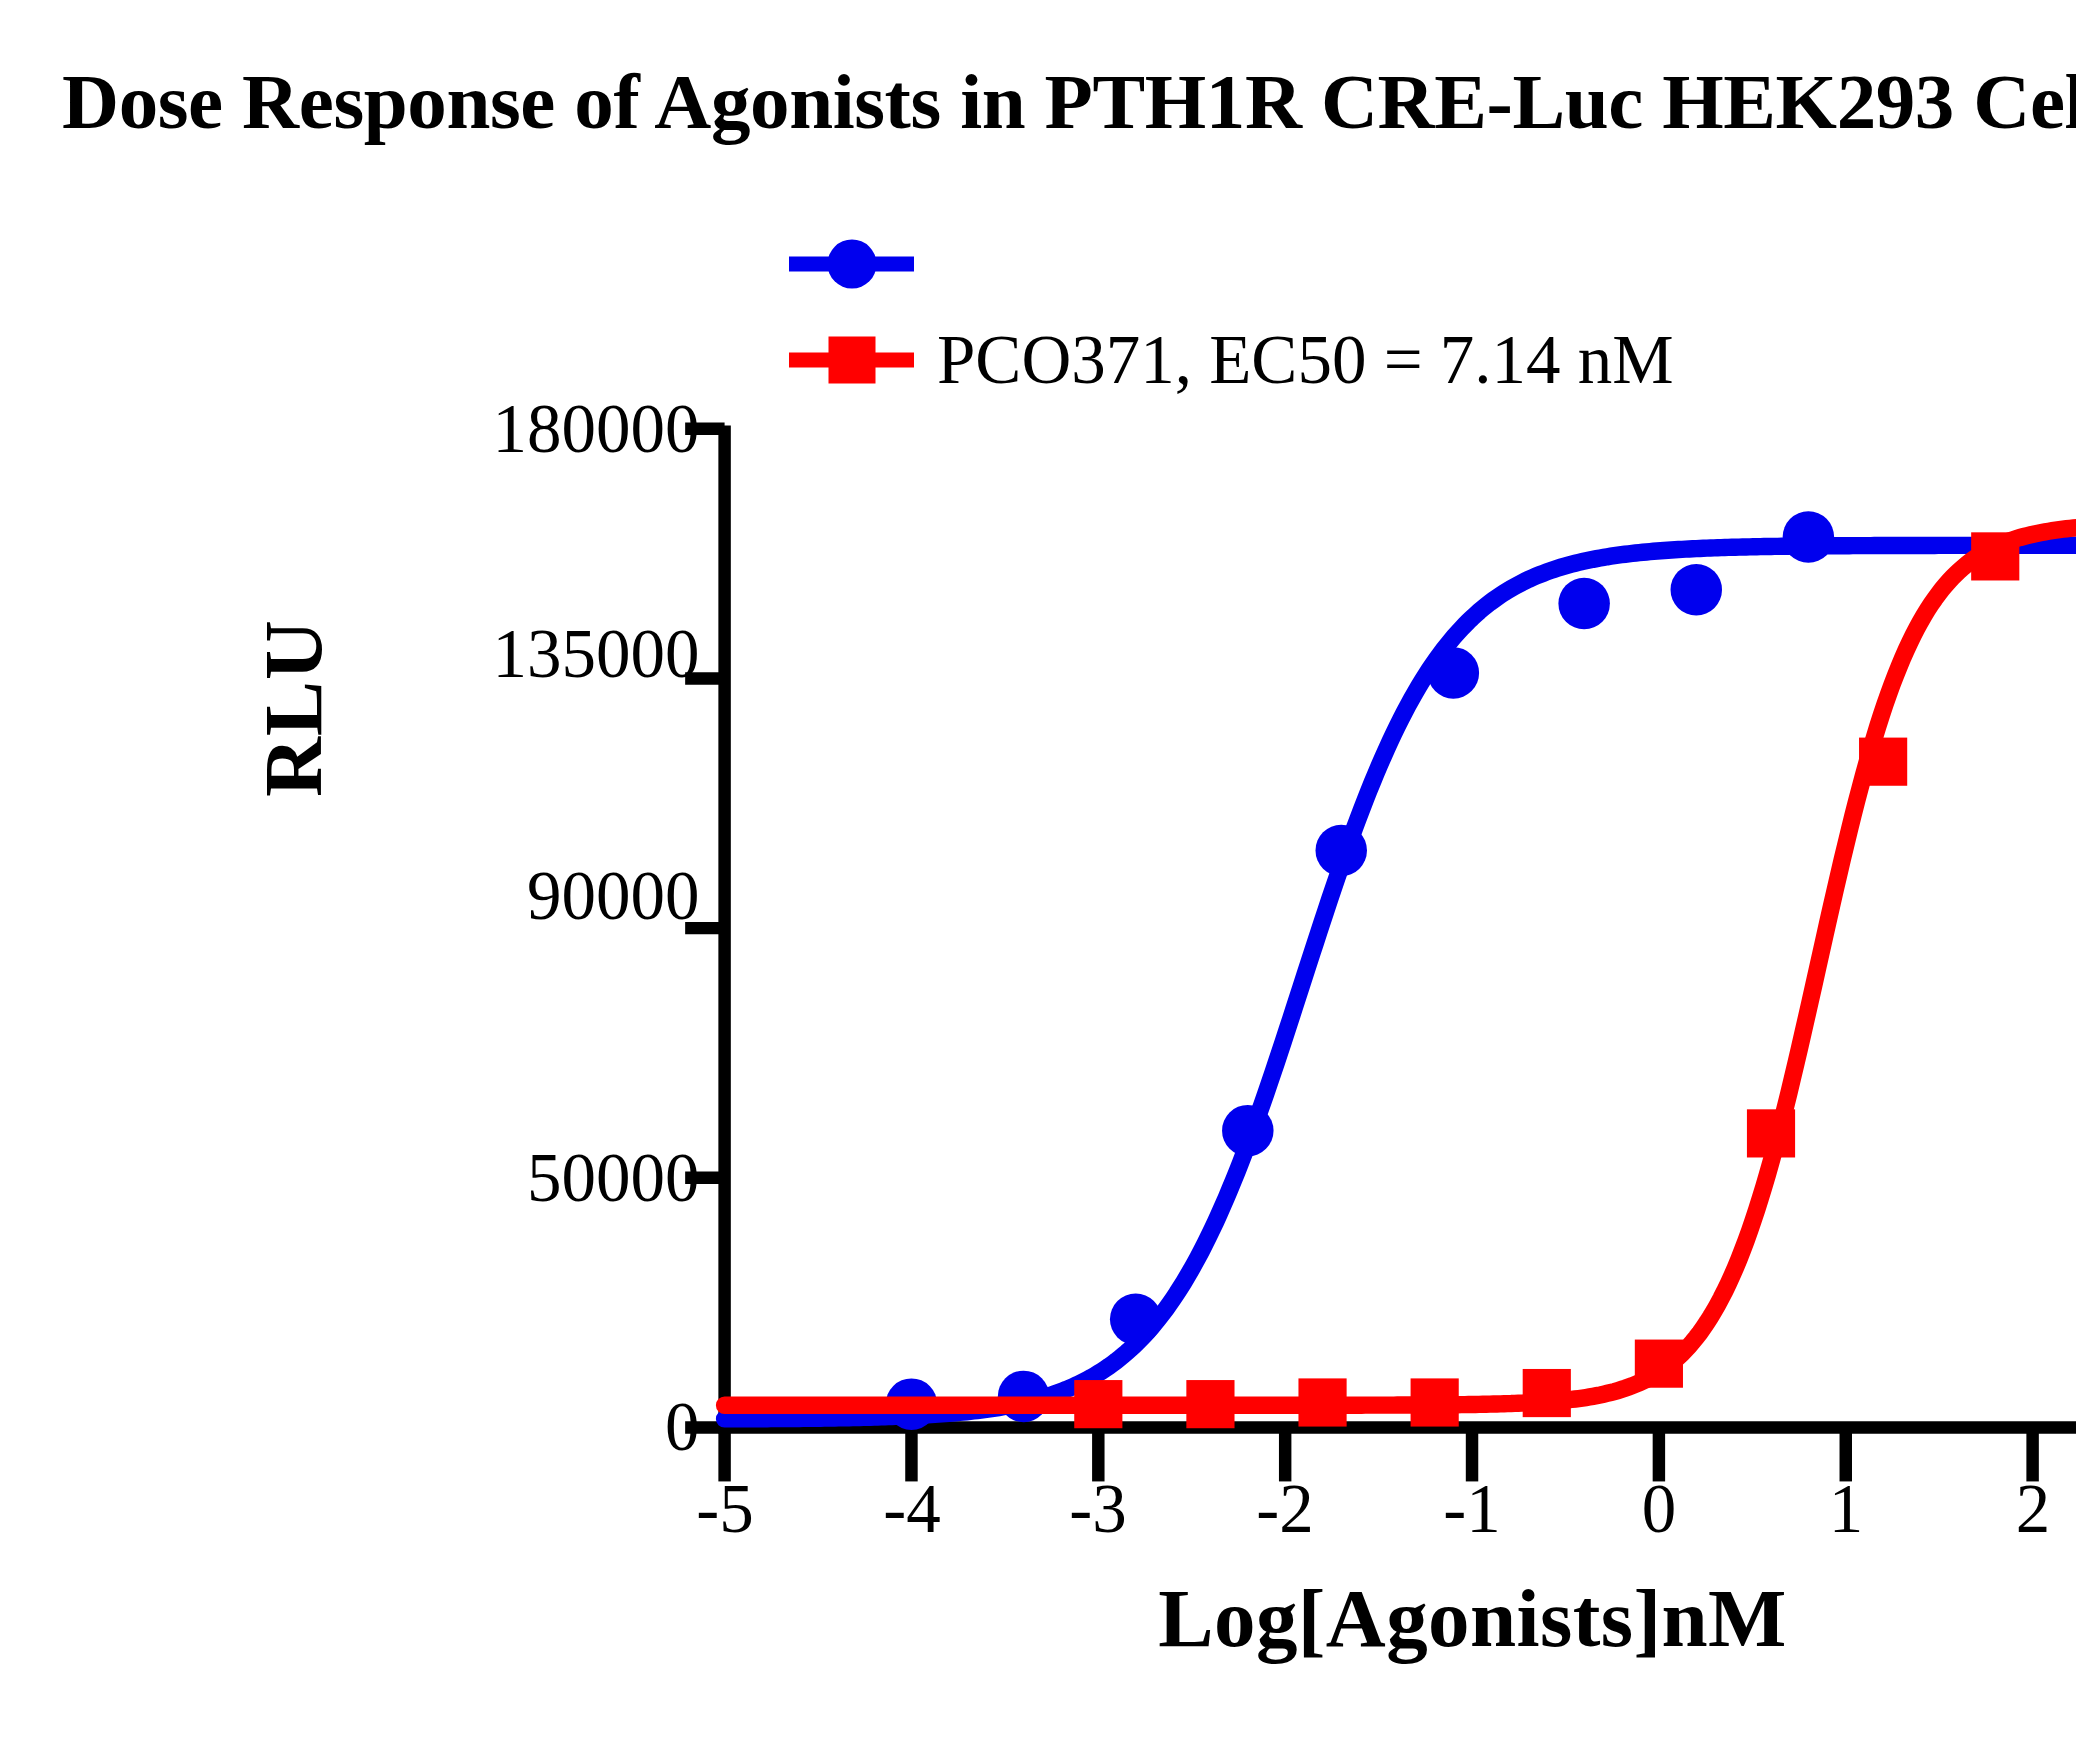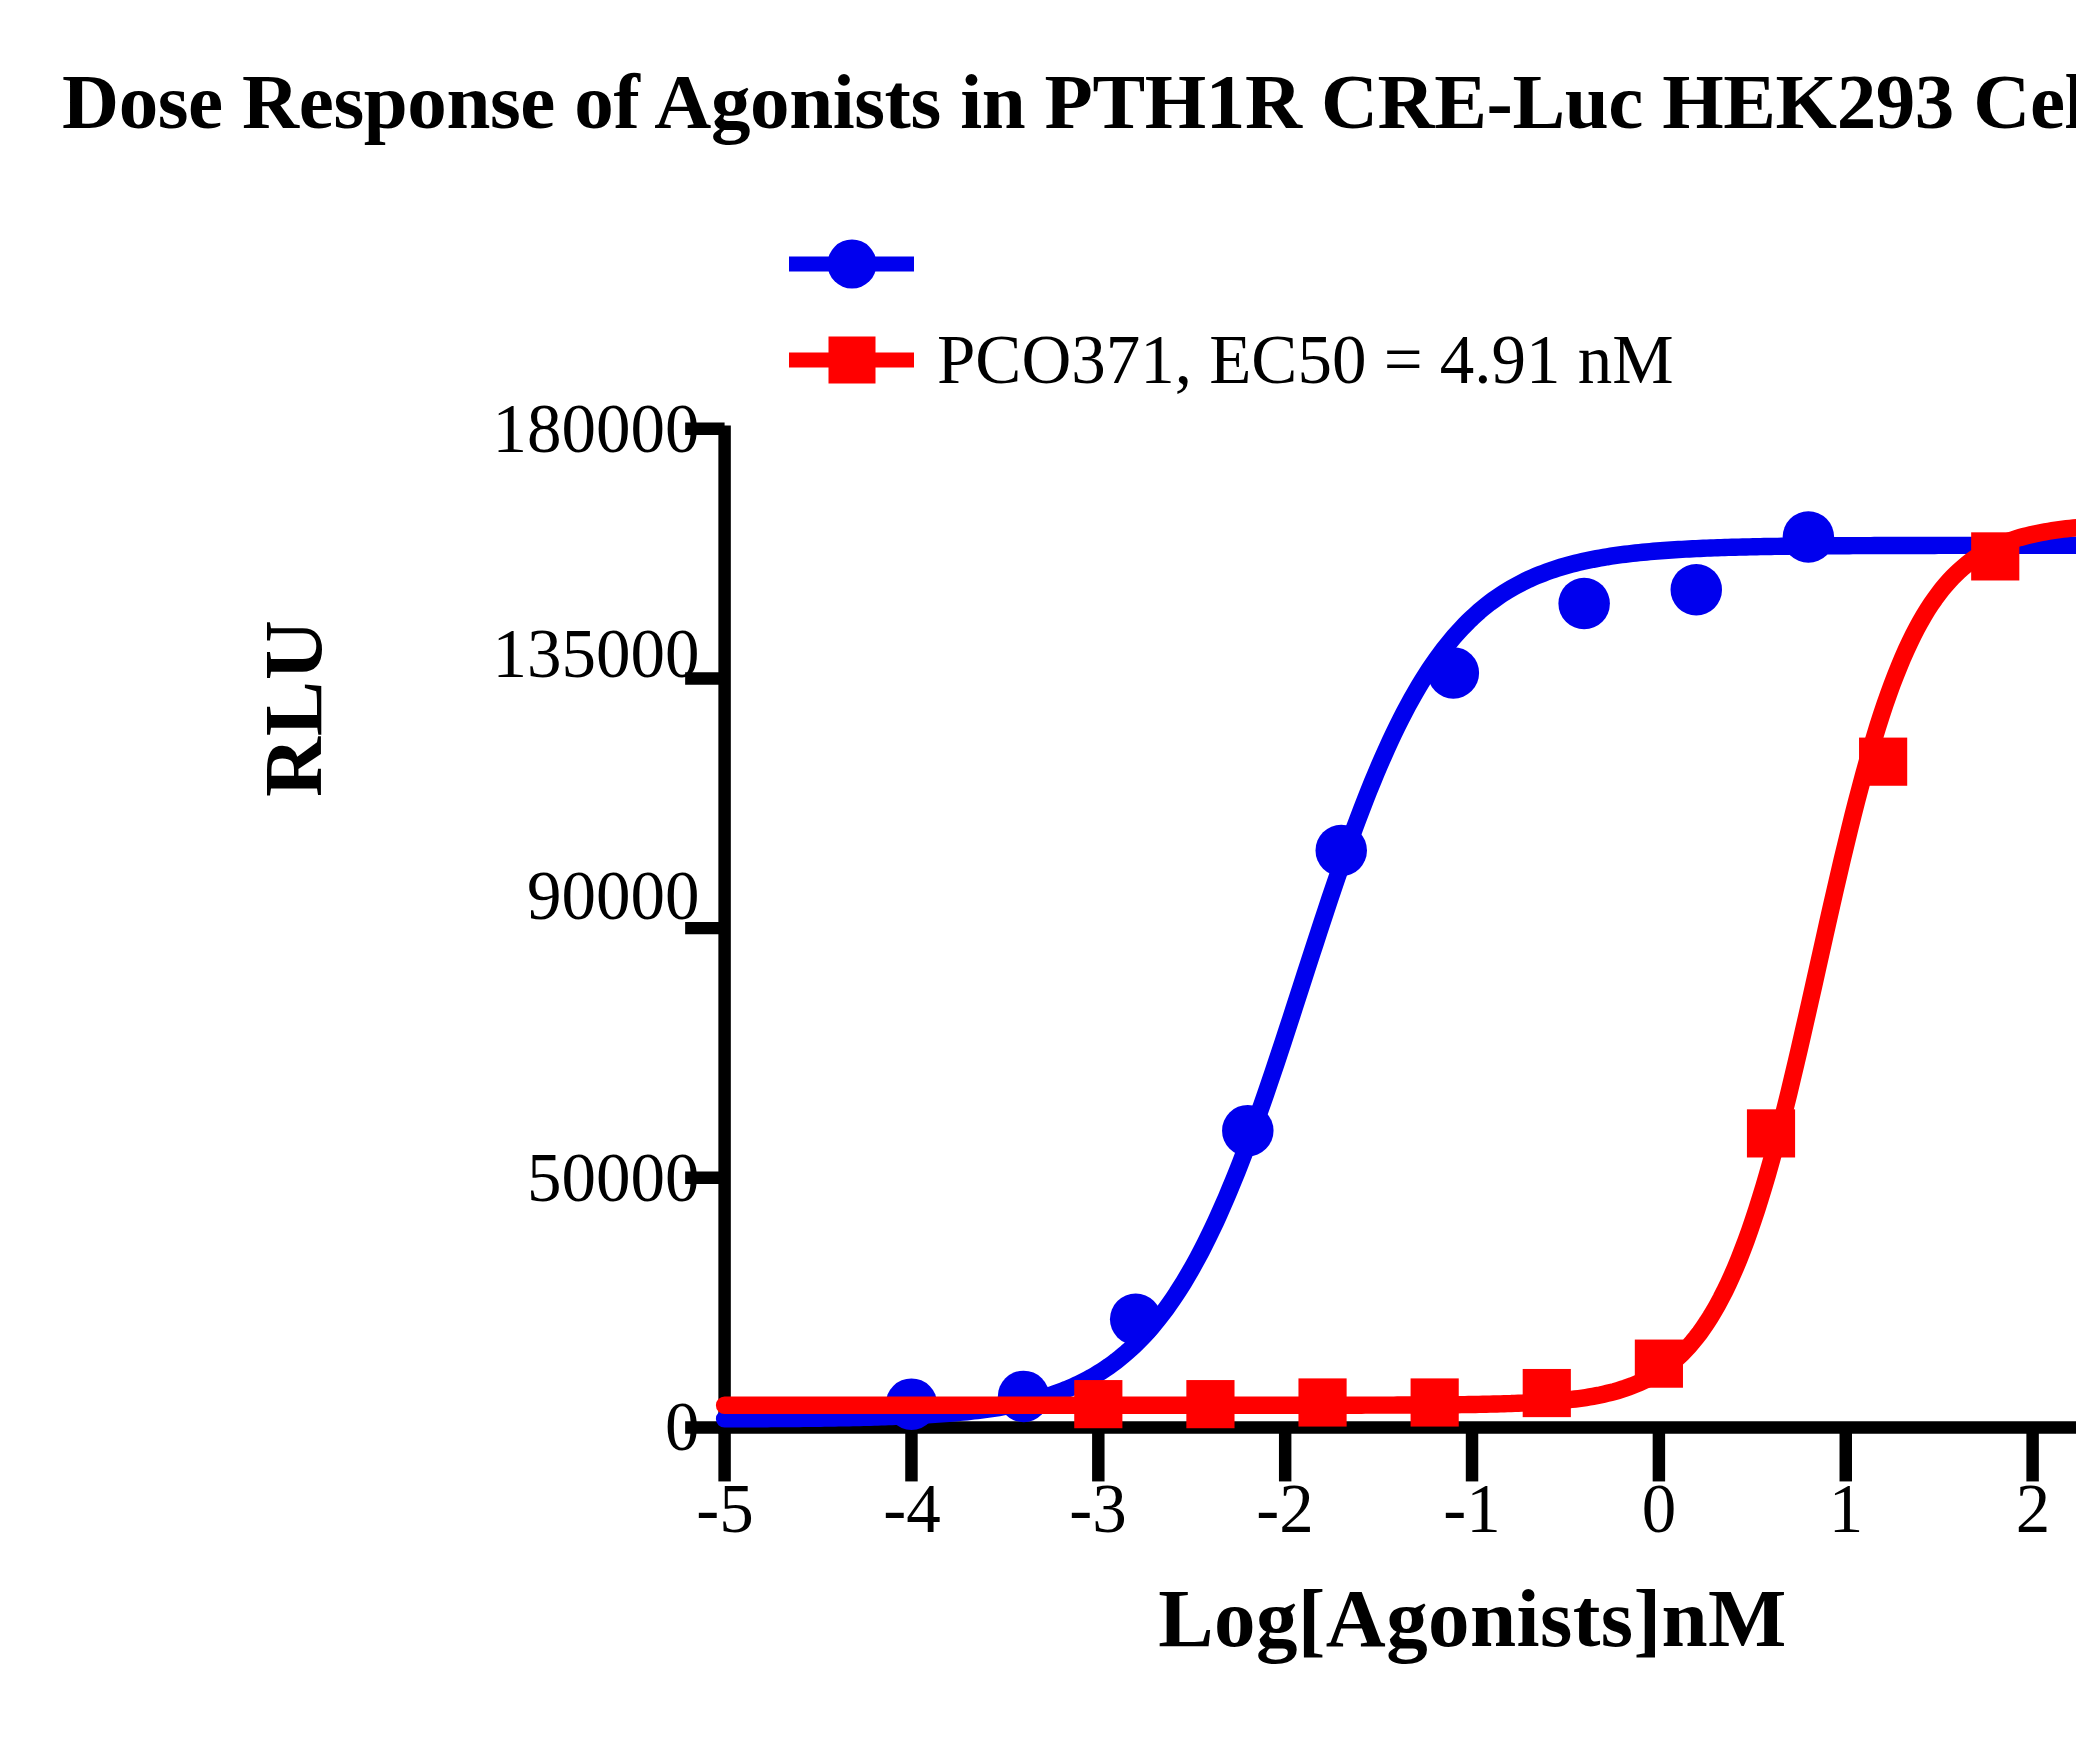--- a/index.html
+++ b/index.html
@@ -158,21 +158,21 @@
       <span class="legend-key">
         <span class="key-line" style="background:#0000EE"></span>
         <span class="key-marker circle" style="background:#0000EE"></span>
       </span>
     </div>
     <div class="legend-row">
       <span class="legend-key">
         <span class="key-line" style="background:#FF0000"></span>
         <span class="key-marker square" style="background:#FF0000"></span>
       </span>
-      <span class="legend-label">PCO371, EC50 = 4.91 nM</span>
+      <span class="legend-label">PCO371, EC50 = 7.14 nM</span>
     </div>
   </div>
 
   <div id="plot-wrap">
 
     <div id="y-axis-title">RLU</div>
     <div id="x-axis-title">Log[Agonists]nM</div>
 
     <div id="ytick-labels">
         <div class="ytick-label" style="top: 1427px;">0</div>

